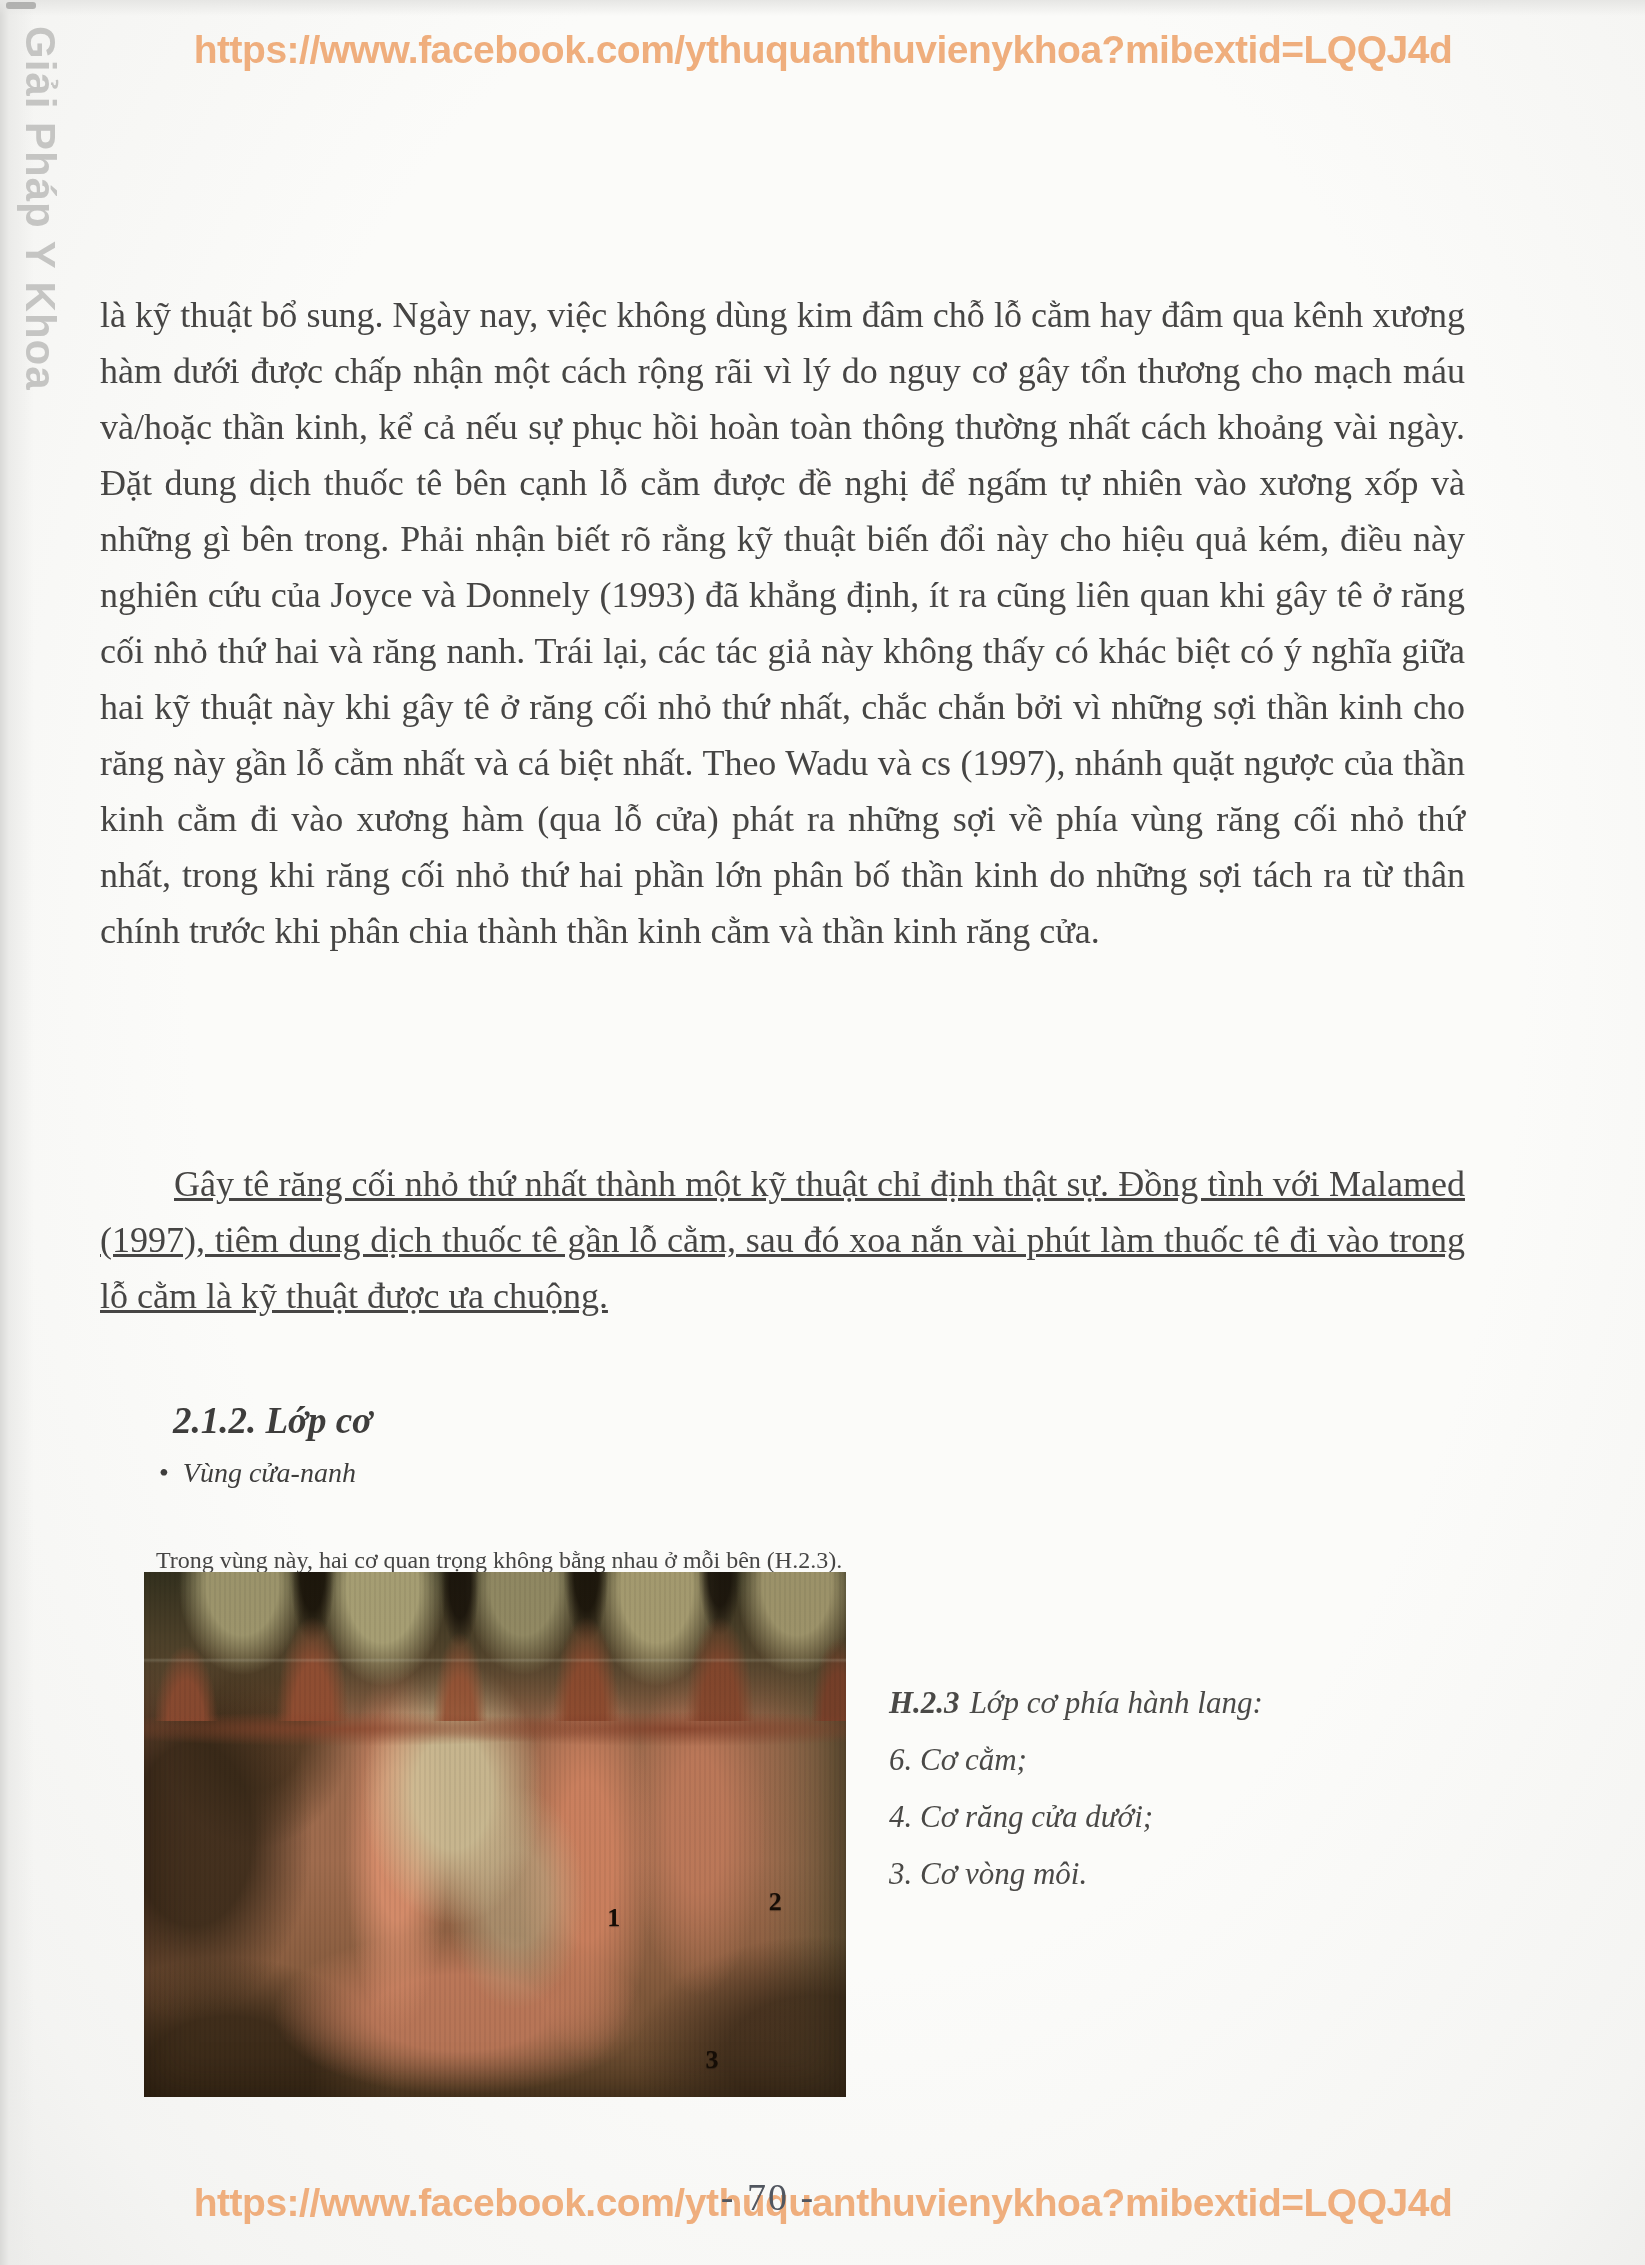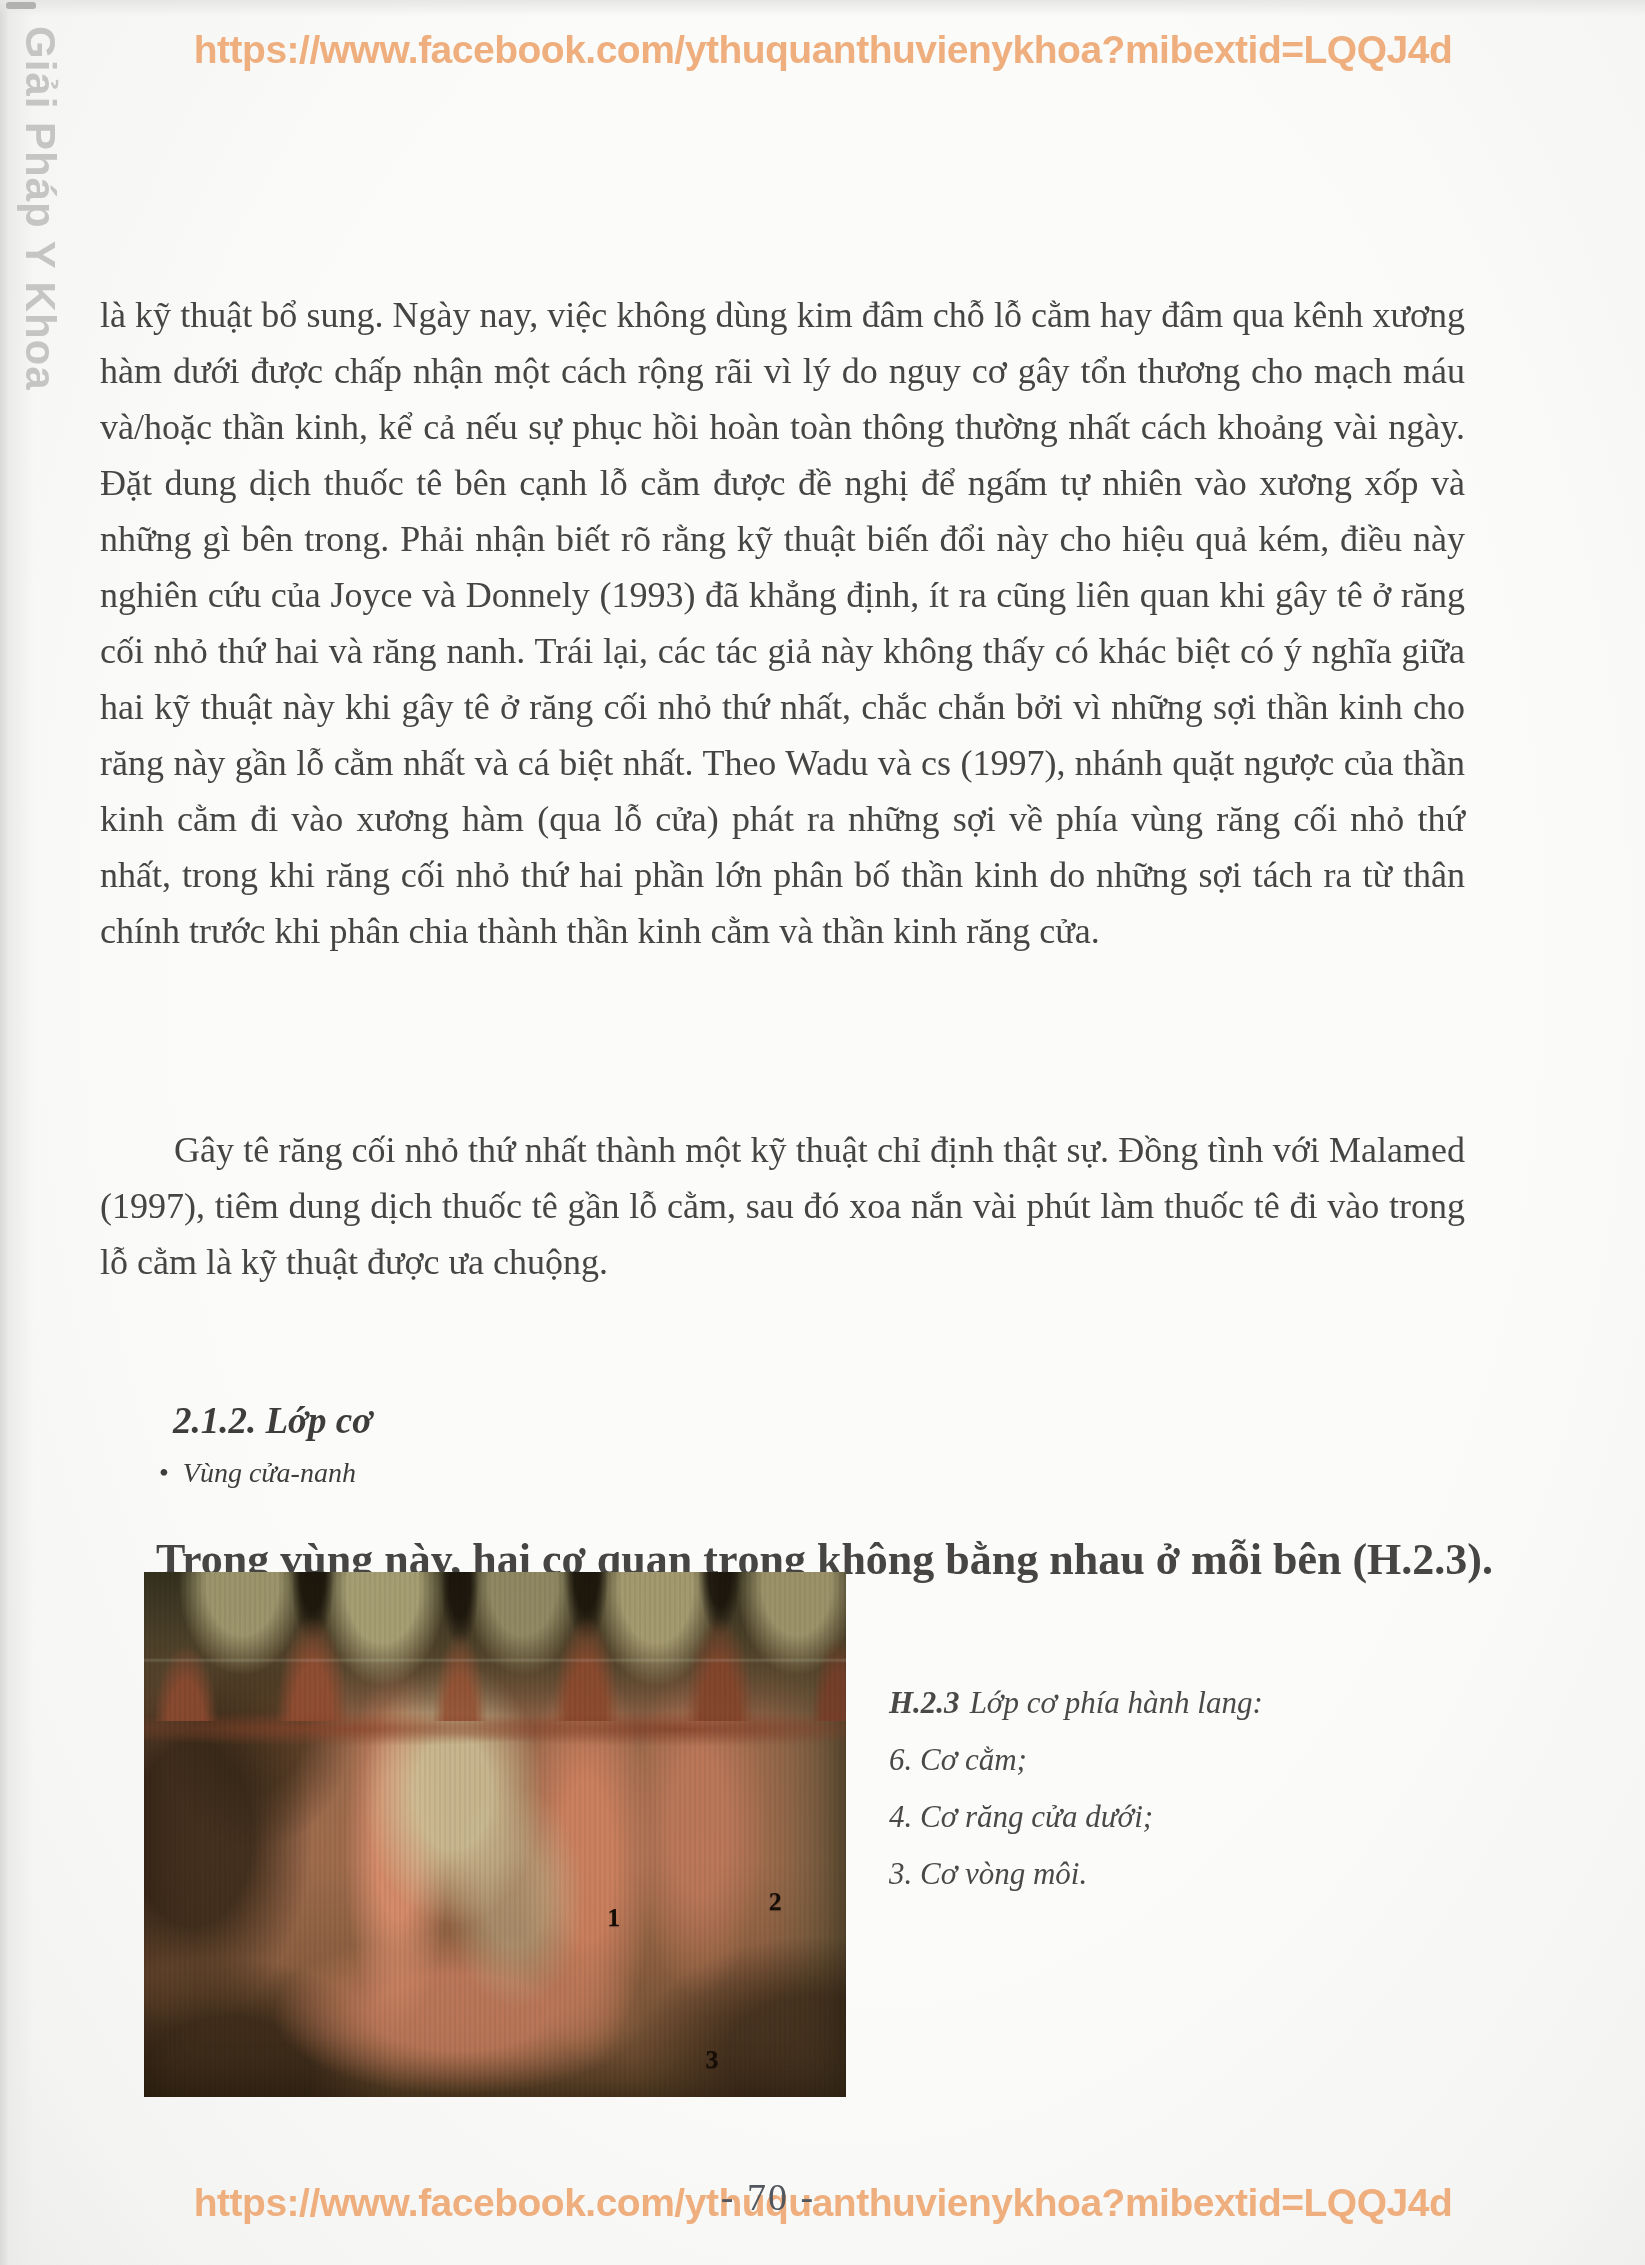--- a/index.html
+++ b/index.html
@@ -47,38 +47,37 @@
   }
 
   .body-text{
     position:absolute;left:88px;width:1365px;
     font-size:36px;line-height:56px;
     text-align:justify;
     color:#464544;
     margin:12px;
   }
   .p1{top:275px;}
-  .p2{top:1110px;text-indent:74px;}
+  .p2{top:1144px;text-indent:74px;text-decoration:underline;}
 
   .section-heading{
     position:absolute;left:159px;top:1385px;
     font-size:37px;font-weight:bold;font-style:italic;
     color:#3e3d3c;margin:14px;
   }
   .bullet-line{
     position:absolute;left:159px;top:1457px;
     font-size:28px;font-weight:normal;font-style:italic;
     color:#3e3d3c;
   }
   .bullet-line .dot{font-style:normal;margin-right:14px;}
   .intro-line{
     position:absolute;left:88px;top:1532px;width:1413px;
-    font-size:44px;line-height:56px;color:#464544;margin:0;
+    font-size:24px;line-height:56px;color:#464544;margin:0;
     text-indent:68px;
-    font-weight:bold;
   }
 
   
   .photo{
     position:absolute;left:144px;top:1572px;width:702px;height:525px;
     background:
       radial-gradient(ellipse 129px 189px at 44% 42%, rgba(206,194,153,0.85) 0 30%, rgba(206,194,153,0) 70%),
       radial-gradient(ellipse 100px 159px at 53% 62%, rgba(186,173,136,0.55) 0 30%, rgba(186,173,136,0) 70%),
       radial-gradient(ellipse 70px 249px at 36% 52%, rgba(218,143,109,0.9) 0 30%, rgba(218,143,109,0) 75%),
       radial-gradient(ellipse 90px 269px at 63% 55%, rgba(210,131,97,0.85) 0 30%, rgba(210,131,97,0) 75%),

